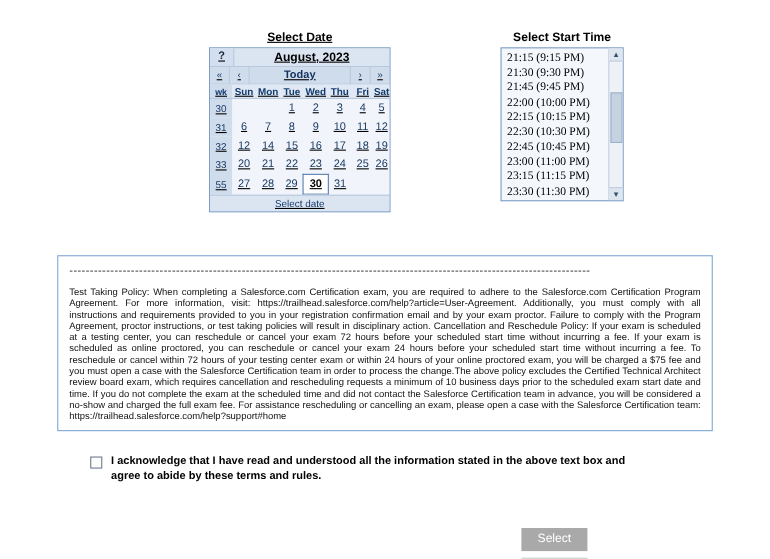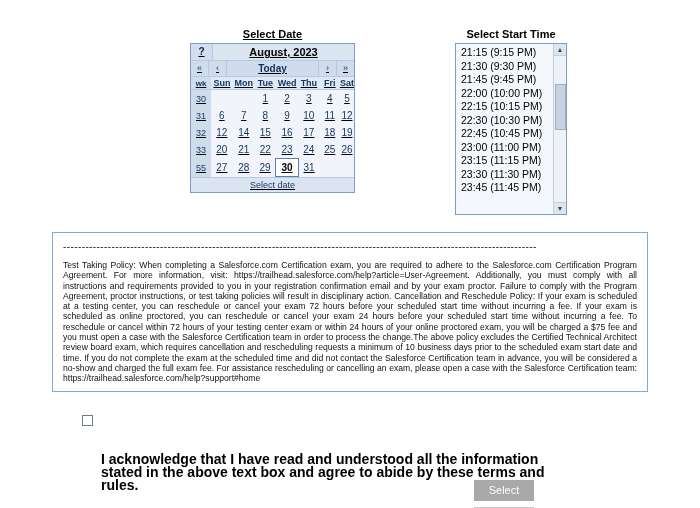--- a/index.html
+++ b/index.html
@@ -123,23 +123,24 @@
 
   
   .time-wrap {
     position: absolute;
     left: 455px; top: 28px;
     width: 112px;
   }
   .timebox {
     border: 1px solid #7a9cc6;
     background: #f4f7fb;
-    height: 172px;
+    height: 140px;
     position: relative;
     overflow: hidden;
+    font-family: Liberation Serif, serif;
   }
   .time-list {
     list-style: none;
     margin: 0;
     padding: 2px 0 0 4px;
     font-size: 10.5px;
     line-height: 13.5px;
   }
   .time-list li { padding-left: 1px; white-space: nowrap; }
   .scrollbar {
@@ -207,25 +208,24 @@
   }
   .checkbox {
     width: 11px; height: 11px;
     border: 1px solid #6d7b8d;
     background: #fff;
     margin-right: 8px;
     margin-top: 2px;
     flex: 0 0 auto;
   }
   .ack-text {
-    font-size: 14px;
+    font-size: 10px;
     font-weight: bold;
     line-height: 13px;
     color: #000;
-    margin-top: 40px;
   }
   .reminder {
     position: absolute;
     left: 101px; top: 442px;
     font-size: 10.5px;
     font-weight: bold;
     color: #000;
   }
 
   

